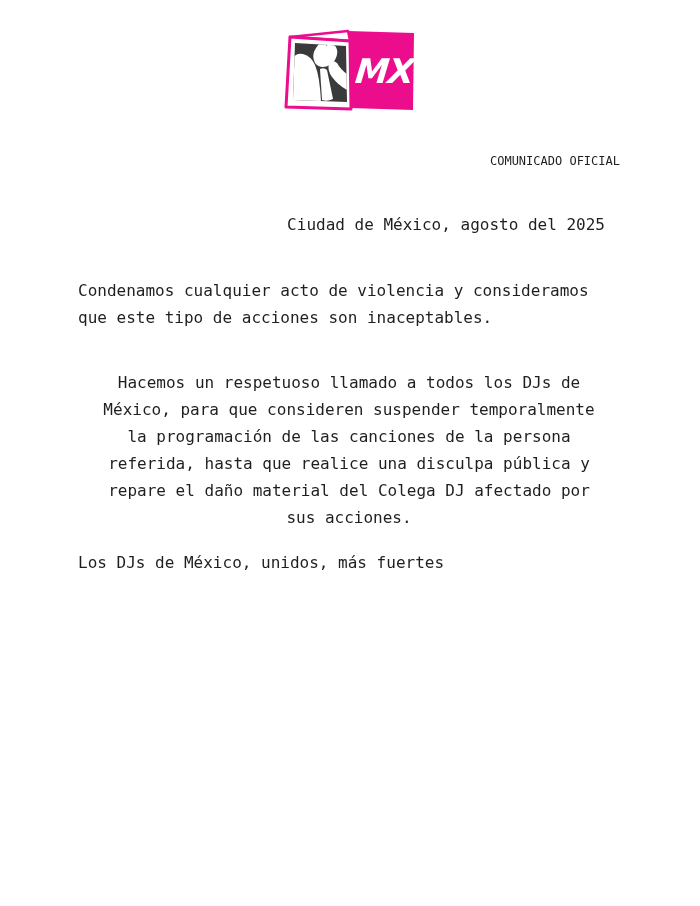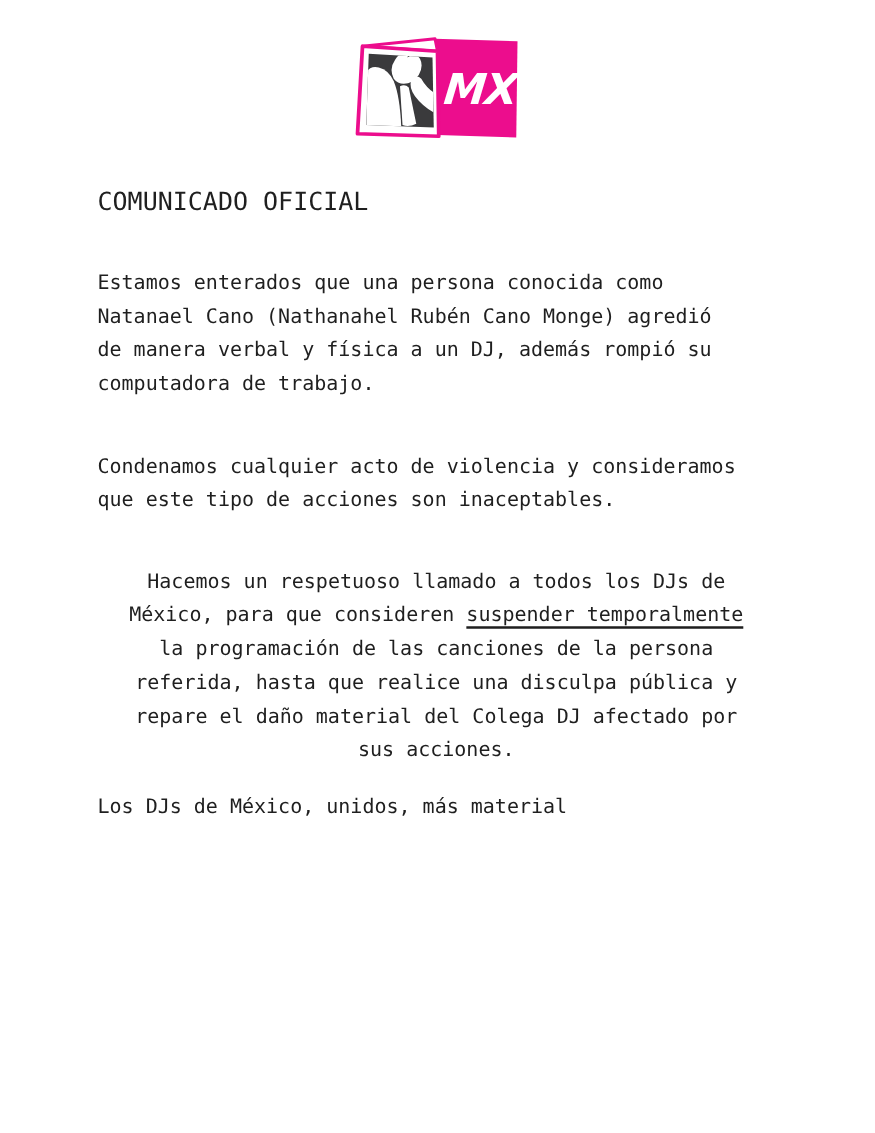--- a/index.html
+++ b/index.html
@@ -22,22 +22,22 @@
     width: 136px;
     height: 90px;
     margin: 28px auto 0 auto;
   }
   .logo-wrap svg { display: block; }
   .content {
     padding: 0 80px 0 78px;
   }
   .doc-title {
     margin-top: 30px;
-    text-align: left;
-    font-size: 20px;
+    text-align: right;
+    font-size: 12px;
     line-height: 27px;
     white-space: pre-line;
   }
   .dateline {
     margin-top: 36px;
     text-align: right;
     padding-right: 15px;
     font-size: 16px;
     line-height: 27px;
     white-space: pre-line;
@@ -46,21 +46,20 @@
     font-size: 16px;
     line-height: 27px;
     white-space: pre-line;
   }
   .p-intro        { margin-top: 37px; }
   .p-condemn      { margin-top: 39px; }
   .p-call         { margin-top: 38px; text-align: center; }
   .closing-line   { margin-top: 18px; }
   .signature-line { margin-top: 38px; text-indent: 125px; }
   .u-span {
-    text-decoration: underline;
     text-decoration-thickness: 1.8px;
     text-underline-offset: 4px;
   }
   .mx-text {
     font-family: "DejaVu Sans", "Liberation Sans", sans-serif;
     font-weight: bold;
     font-style: italic;
     letter-spacing: -1px;
   }
 </style>
@@ -91,33 +90,30 @@
       </g>
 
       <text class="mx-text" x="107" y="55" font-size="34" fill="#ffffff" text-anchor="middle" transform="skewX(-6)">MX</text>
     </svg>
   </div>
 
   <div class="content">
 
     <div class="doc-title">COMUNICADO OFICIAL</div>
 
+    <div class="dateline">Ciudad de México, agosto del 2025</div>
 
-    <div class="para p-intro">Estamos enterados que una persona conocida como
-Natanael Cano (Nathanahel Rubén Cano Monge) agredió
-de manera verbal y física a un DJ, además rompió su
-computadora de trabajo.</div>
 
     <div class="para p-condemn">Condenamos cualquier acto de violencia y consideramos
 que este tipo de acciones son inaceptables.</div>
 
     <div class="para p-call"><span>Hacemos un respetuoso llamado a todos los DJs de
 México, para que consideren </span><span class="u-span">suspender temporalmente</span><span>
 la programación de las canciones de la persona
 referida, hasta que realice una disculpa pública y
 repare el daño material del Colega DJ afectado por
 sus acciones.</span></div>
 
-    <div class="para closing-line">Los DJs de México, unidos, más material</div>
+    <div class="para closing-line">Los DJs de México, unidos, más fuertes</div>
 
 
   </div>
 </div>
 
 </body></html>

